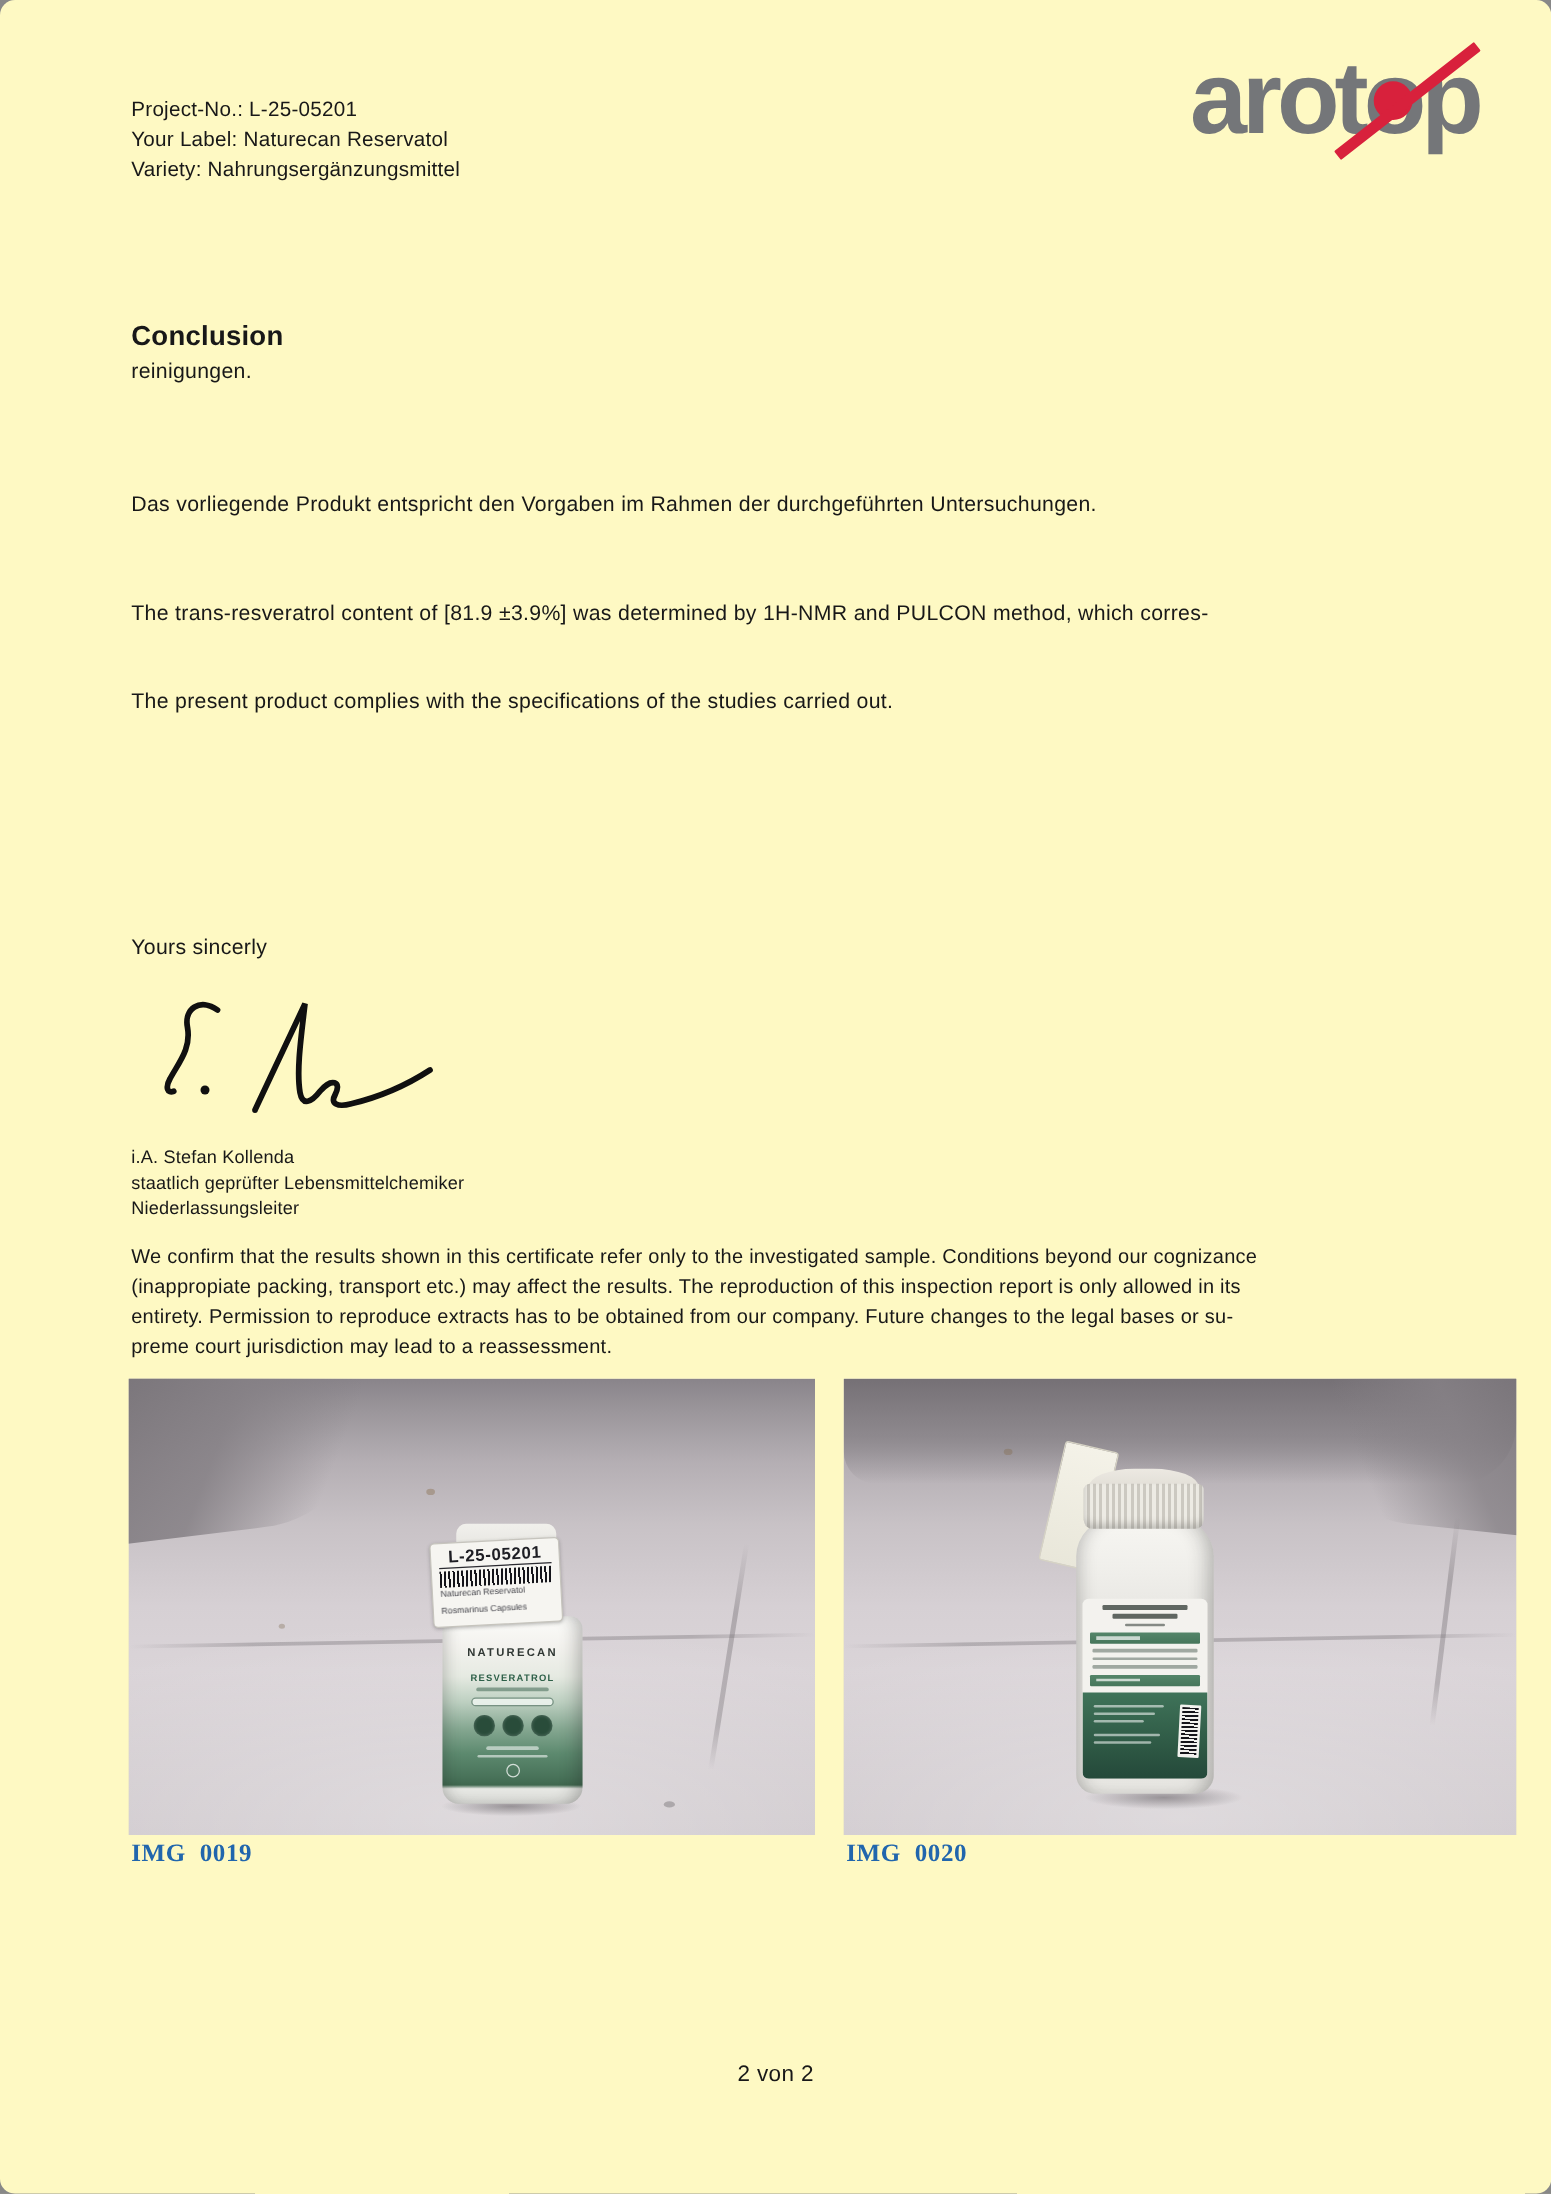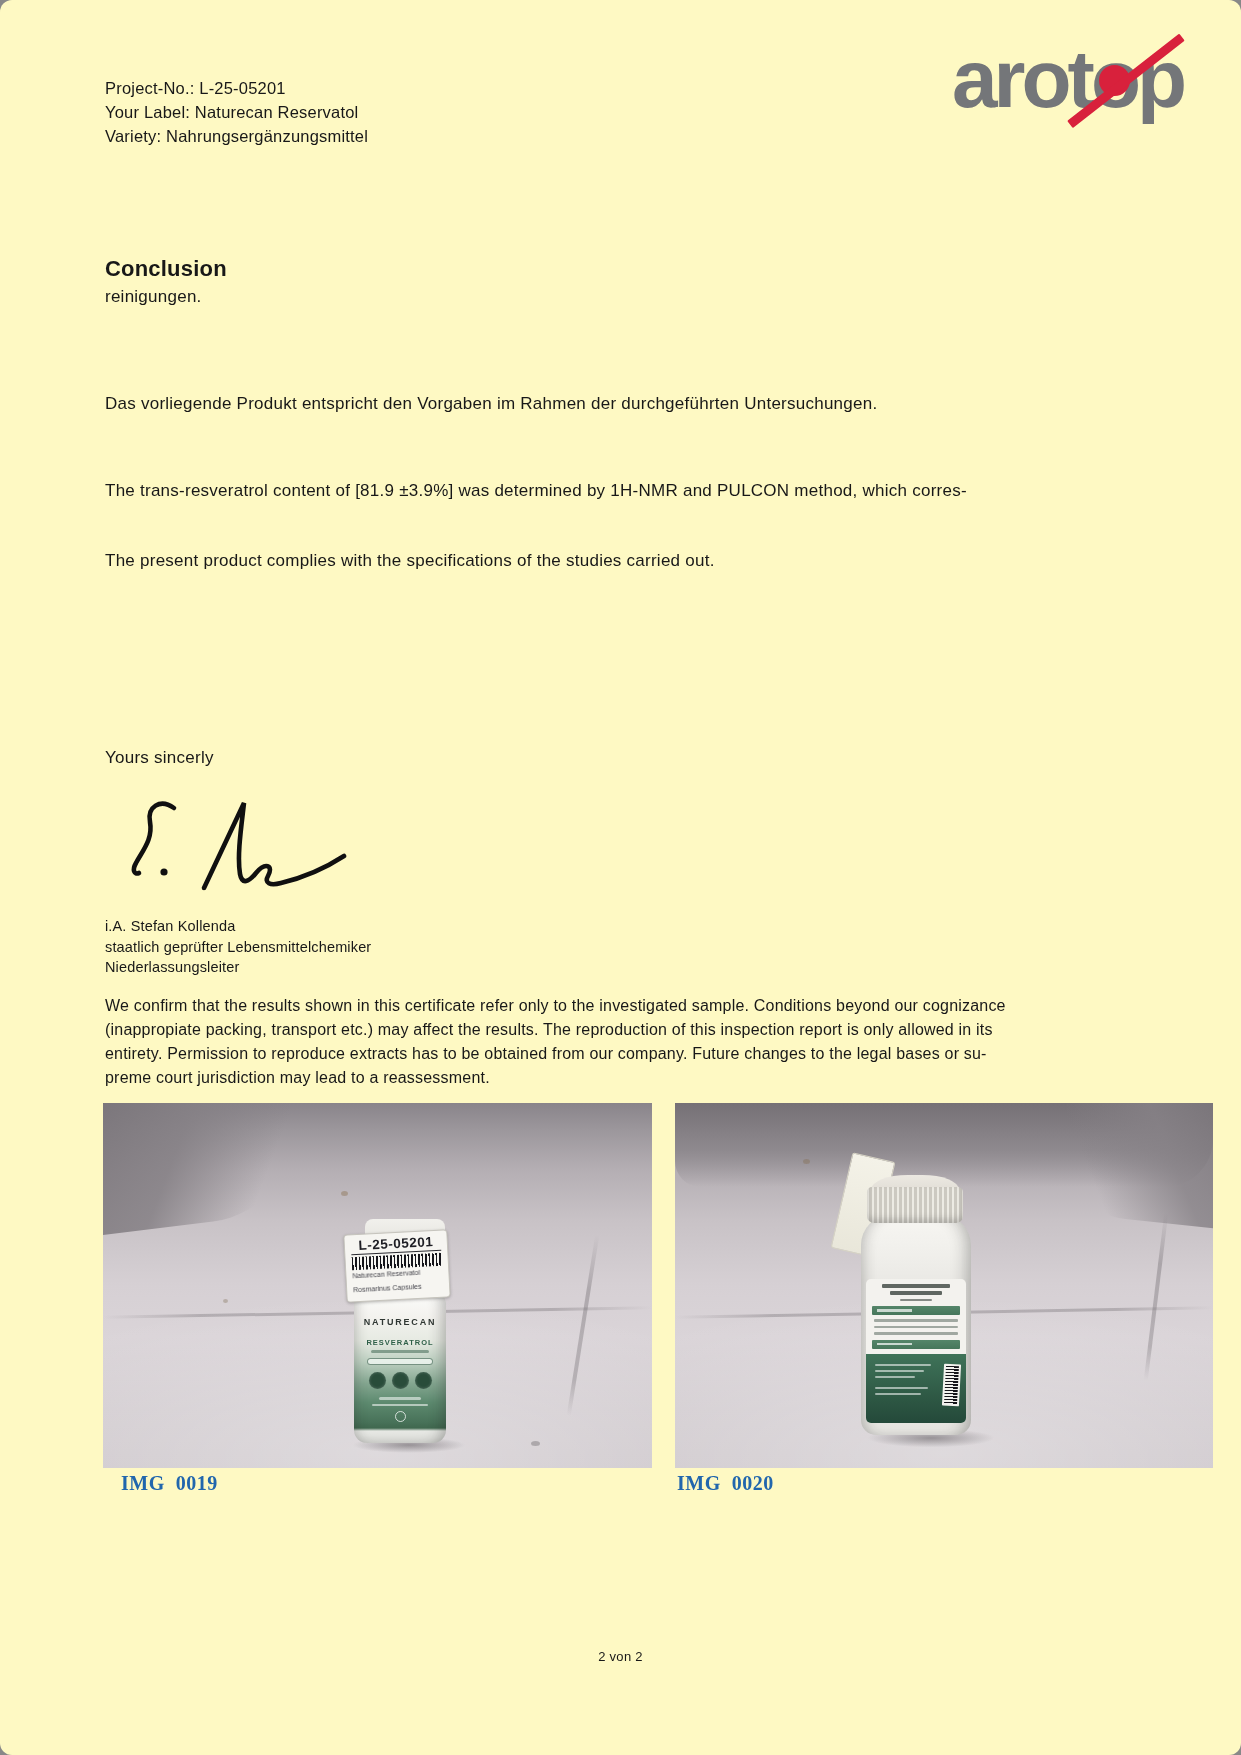--- a/index.html
+++ b/index.html
@@ -78,21 +78,21 @@
     background:#f6f5f1; border:1px solid #c6c4bd; border-radius:4px;
     transform:rotate(-3deg); box-shadow:0 1px 3px rgba(40,40,40,.3);
     padding:3px 6px; box-sizing:border-box;}
   .stk-code{font-size:13.5px; font-weight:600; text-align:center; letter-spacing:.5px;
     color:#1e1e24; border-bottom:1.5px solid #2a2a30; padding-bottom:1px;}
   .stk-bc{height:13px; margin-top:2px;
     background:repeating-linear-gradient(90deg,#14141a 0 1.6px,rgba(0,0,0,0) 1.6px 3.5px);}
   .stk-small{font-size:7px; color:#43434a; filter:blur(.5px); white-space:nowrap; overflow:hidden;}
   .stk-s1{margin-top:2px;}
   .stk-s2{margin-top:7px;}
-  .p1-bottle{position:absolute; left:251px; top:190px; width:92px; height:150px;
+  .p1-bottle{position:absolute; left:251px; top:190px; width:112px; height:150px;
     border-radius:10px 10px 13px 13px; overflow:hidden;
     background:linear-gradient(180deg,#fcfcfa 0%,#f3f2ee 16%,#e6eae2 32%,#bccfc0 46%,#85a791 60%,#5d8a6f 73%,#487259 86%,#40684f 90%,#e7e8e4 92%,#d7d8d4 100%);
     box-shadow:inset 9px 0 12px -7px rgba(30,30,30,.25), inset -11px 0 14px -7px rgba(30,30,30,.3);
     display:flex; flex-direction:column; align-items:center; padding-top:24px; box-sizing:border-box;}
   .bt-brand{font-size:9px; font-weight:700; letter-spacing:1.8px; color:#2f3733;}
   .bt-product{font-size:7.5px; font-weight:700; letter-spacing:1px; color:#2e6049; margin-top:11px; filter:blur(.3px);}
   .bt-subline{width:58px; height:3px; background:rgba(66,104,84,.55); border-radius:2px; margin-top:3px; filter:blur(.4px);}
   .bt-pill{width:66px; height:7px; border-radius:4px; margin-top:5px;
     background:rgba(241,248,243,.8); border:1px solid rgba(58,96,76,.65); box-sizing:border-box;}
   .bt-circles{display:flex; gap:6px; margin-top:7px;}
@@ -145,23 +145,23 @@
   .l2-bc-in{width:100%; height:100%;
     background:repeating-linear-gradient(180deg,#15151a 0 1.4px,rgba(0,0,0,0) 1.4px 3px);}
   .p2-shadow{left:168px; top:322px; width:176px; height:26px;}
   .p2-stain1{left:250px; top:300px; width:8px; height:5px; background:rgba(95,90,93,.35);}
   .p2-stain2{left:232px; top:316px; width:5px; height:4px; background:rgba(95,90,93,.3);}
   .p2-stain3{left:128px; top:56px; width:7px; height:5px; background:rgba(125,95,55,.3);}
 
   
   .caption{font-family:"Liberation Serif", serif; font-weight:700; font-size:20px;
     color:#2166ad; white-space:pre; letter-spacing:.5px;}
-  .cap1{left:105px; top:1472px;margin-left:16px;}
+  .cap1{left:105px; top:1472px;}
   .cap2{left:677px; top:1472px;}
-  .footer{left:0; top:1649px; width:1241px; text-align:center; font-size:13px; letter-spacing:.3px;}
+  .footer{left:0; top:1649px; width:1241px; text-align:center; font-size:18px; letter-spacing:.3px;}
 </style>
 </head>
 <body>
 
 <div class="page">
 
   <div class="abs header-block">
     <div class="tline">Project-No.: L-25-05201</div>
     <div class="tline">Your Label: Naturecan Reservatol</div>
     <div class="tline">Variety: Nahrungsergänzungsmittel</div>

